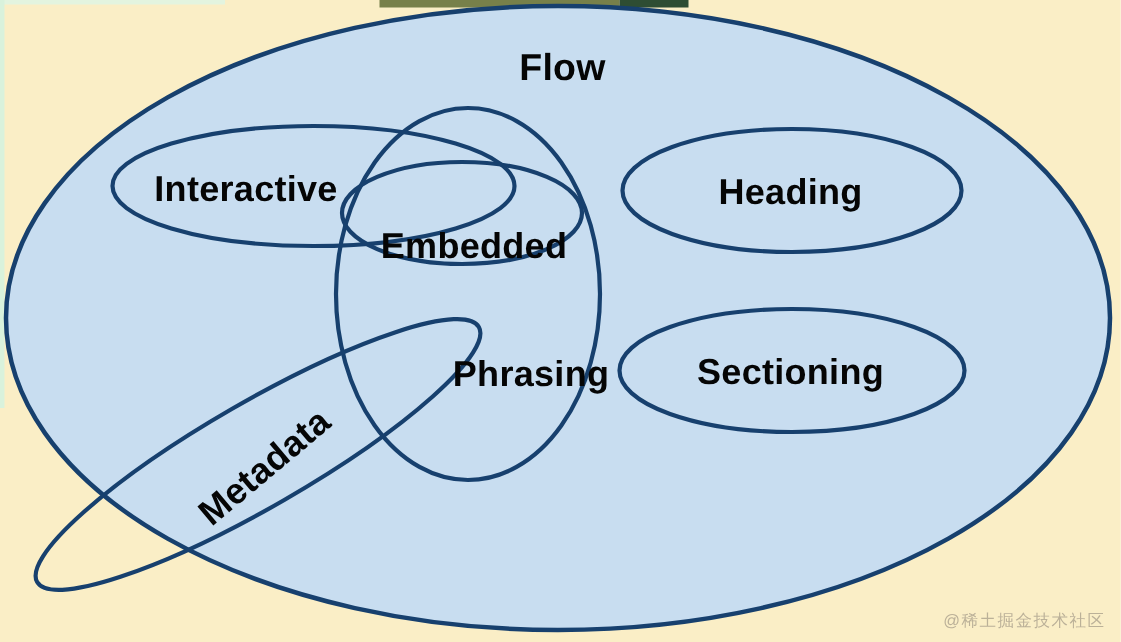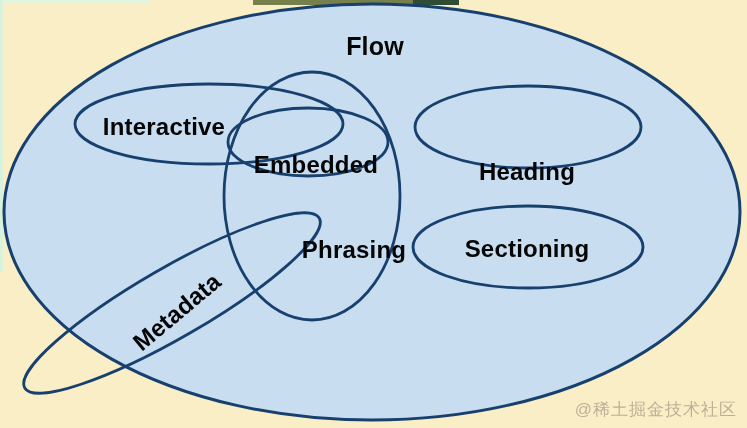--- a/index.html
+++ b/index.html
@@ -25,21 +25,21 @@
     font-size:24px;
     color:var(--label-text);
     white-space:nowrap;
     letter-spacing:0.2px;
   }
   .lbl.flow{font-size:25px;}
   .lbl.metadata{transform:translate(-50%,-50%) rotate(-40deg);}
   .watermark{
     position:absolute;
     right:10px;bottom:7px;
-    font-size:17px;
+    font-size:11px;
     letter-spacing:1px;
     color:var(--watermark-text);
     opacity:.9;
   }
   
   .edge{position:absolute;}
   .edge-left{left:0;top:0;width:3px;height:272px;background:#D9F2DC;}
   .edge-top-mint{left:0;top:0;width:150px;height:3px;background:#E3F4DF;}
   .edge-top-olive{left:253px;top:0;width:160px;height:5px;background:#77804A;}
   .edge-top-darkgreen{left:413px;top:0;width:46px;height:5px;background:#2E4D33;}
@@ -70,21 +70,21 @@
 
     <ellipse cx="172" cy="303" rx="170" ry="35" stroke-width="2.8" fill="none" transform="rotate(-30 172 303)" stroke="#17406E"></ellipse>
   </svg>
 
   <div class="lbl flow" style="left:375px;top:46px;">Flow</div>
 
   <div class="lbl" style="left:164px;top:127px;">Interactive</div>
 
   <div class="lbl" style="left:316px;top:145px;margin-top:20px;">Embedded</div>
 
-  <div class="lbl" style="left:527px;top:129px;margin-top:43px;">Heading</div>
+  <div class="lbl" style="left:527px;top:129px;">Heading</div>
 
   <div class="lbl" style="left:313px;top:250px;margin-left:41px;">Phrasing</div>
 
   <div class="lbl" style="left:527px;top:249px;">Sectioning</div>
 
   <div class="lbl metadata" style="left:177px;top:312px;">Metadata</div>
 
   <div class="watermark">@稀土掘金技术社区</div>
 </div>
 

